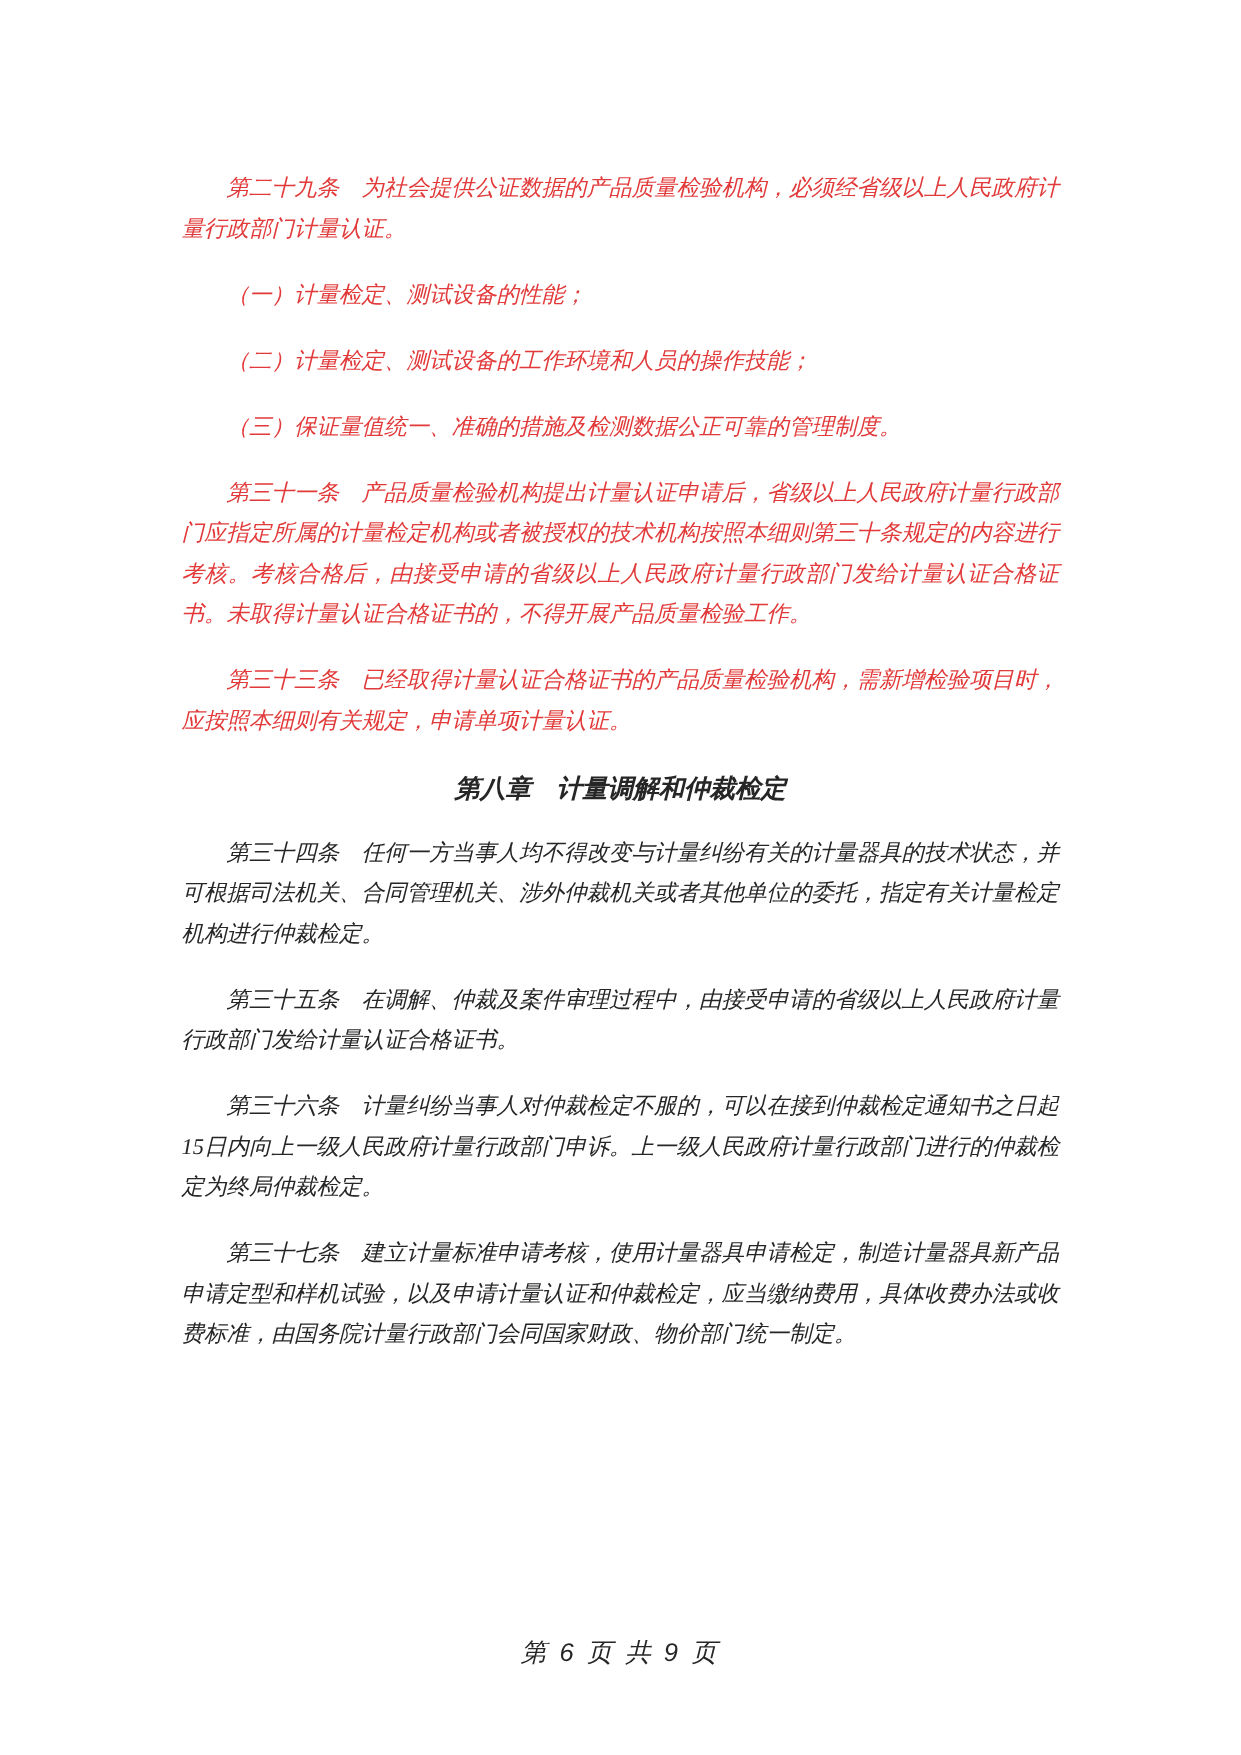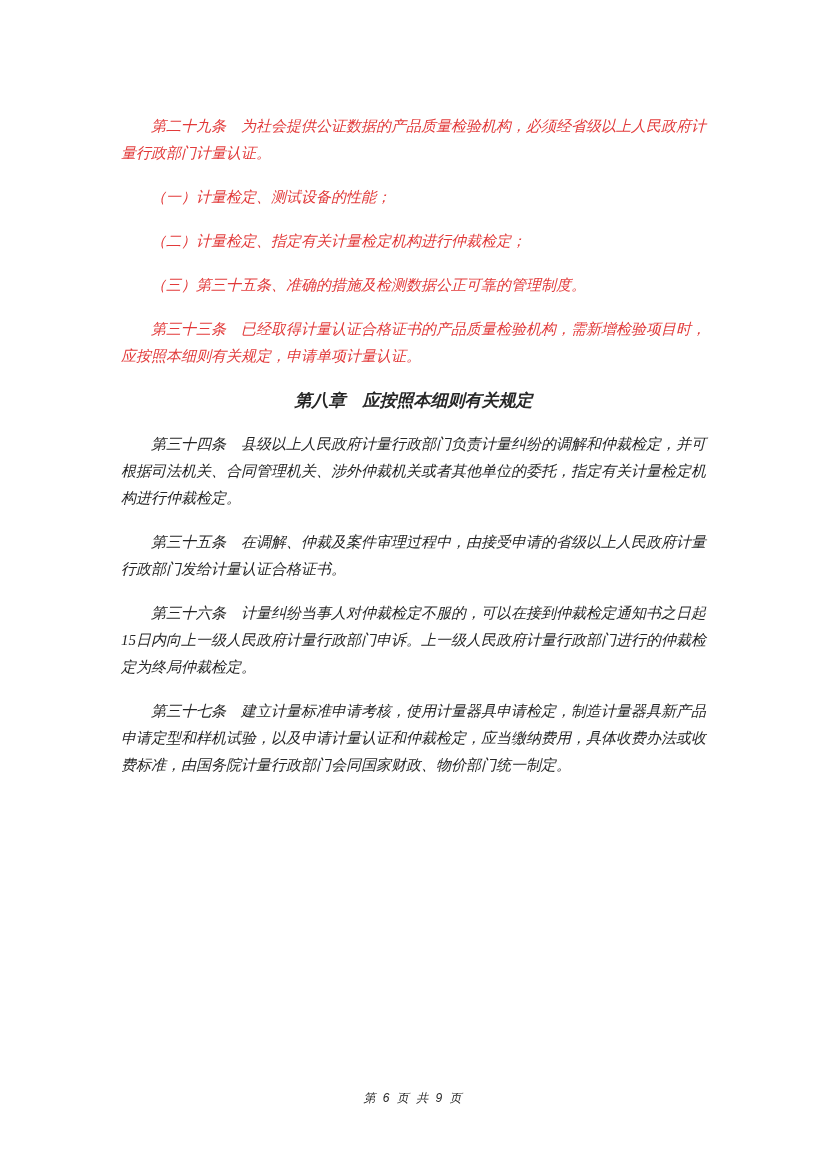--- a/index.html
+++ b/index.html
@@ -41,36 +41,37 @@
     text-align: center;
     text-indent: 0;
     color: var(--black-text, #262626);
   }
   .footer {
     position: absolute;
     top: 1074px;
     left: 0;
     width: 100%;
     text-align: center;
-    font-size: 12px;
+    font-size: 17px;
     letter-spacing: 2px;
     color: var(--black-text, #262626);
     font-family: "Liberation Sans", "DejaVu Sans", sans-serif;
   }
 </style>
 </head>
 <body>
 
 <div class="page">
   <div class="content">
     <p class="para red">第二十九条　为社会提供公证数据的产品质量检验机构，必须经省级以上人民政府计量行政部门计量认证。</p>
     <p class="para red">（一）计量检定、测试设备的性能；</p>
-    <p class="para red">（二）计量检定、指定有关计量检定机构进行仲裁检定；</p>
-    <p class="para red">（三）第三十五条、准确的措施及检测数据公正可靠的管理制度。</p>
+    <p class="para red">（二）计量检定、测试设备的工作环境和人员的操作技能；</p>
+    <p class="para red">（三）保证量值统一、准确的措施及检测数据公正可靠的管理制度。</p>
+    <p class="para red">第三十一条　产品质量检验机构提出计量认证申请后，省级以上人民政府计量行政部门应指定所属的计量检定机构或者被授权的技术机构按照本细则第三十条规定的内容进行考核。考核合格后，由接受申请的省级以上人民政府计量行政部门发给计量认证合格证书。未取得计量认证合格证书的，不得开展产品质量检验工作。</p>
     <p class="para red">第三十三条　已经取得计量认证合格证书的产品质量检验机构，需新增检验项目时，应按照本细则有关规定，申请单项计量认证。</p>
-    <h2 class="chapter-heading">第八章　应按照本细则有关规定</h2>
-    <p class="para black">第三十四条　县级以上人民政府计量行政部门负责计量纠纷的调解和仲裁检定，并可根据司法机关、合同管理机关、涉外仲裁机关或者其他单位的委托，指定有关计量检定机构进行仲裁检定。</p>
+    <h2 class="chapter-heading">第八章　计量调解和仲裁检定</h2>
+    <p class="para black">第三十四条　任何一方当事人均不得改变与计量纠纷有关的计量器具的技术状态，并可根据司法机关、合同管理机关、涉外仲裁机关或者其他单位的委托，指定有关计量检定机构进行仲裁检定。</p>
     <p class="para black">第三十五条　在调解、仲裁及案件审理过程中，由接受申请的省级以上人民政府计量行政部门发给计量认证合格证书。</p>
     <p class="para black">第三十六条　计量纠纷当事人对仲裁检定不服的，可以在接到仲裁检定通知书之日起15日内向上一级人民政府计量行政部门申诉。上一级人民政府计量行政部门进行的仲裁检定为终局仲裁检定。</p>
     <p class="para black">第三十七条　建立计量标准申请考核，使用计量器具申请检定，制造计量器具新产品申请定型和样机试验，以及申请计量认证和仲裁检定，应当缴纳费用，具体收费办法或收费标准，由国务院计量行政部门会同国家财政、物价部门统一制定。</p>
   </div>
   <div class="footer">第 6 页 共 9 页</div>
 </div>
 
 </body></html>

